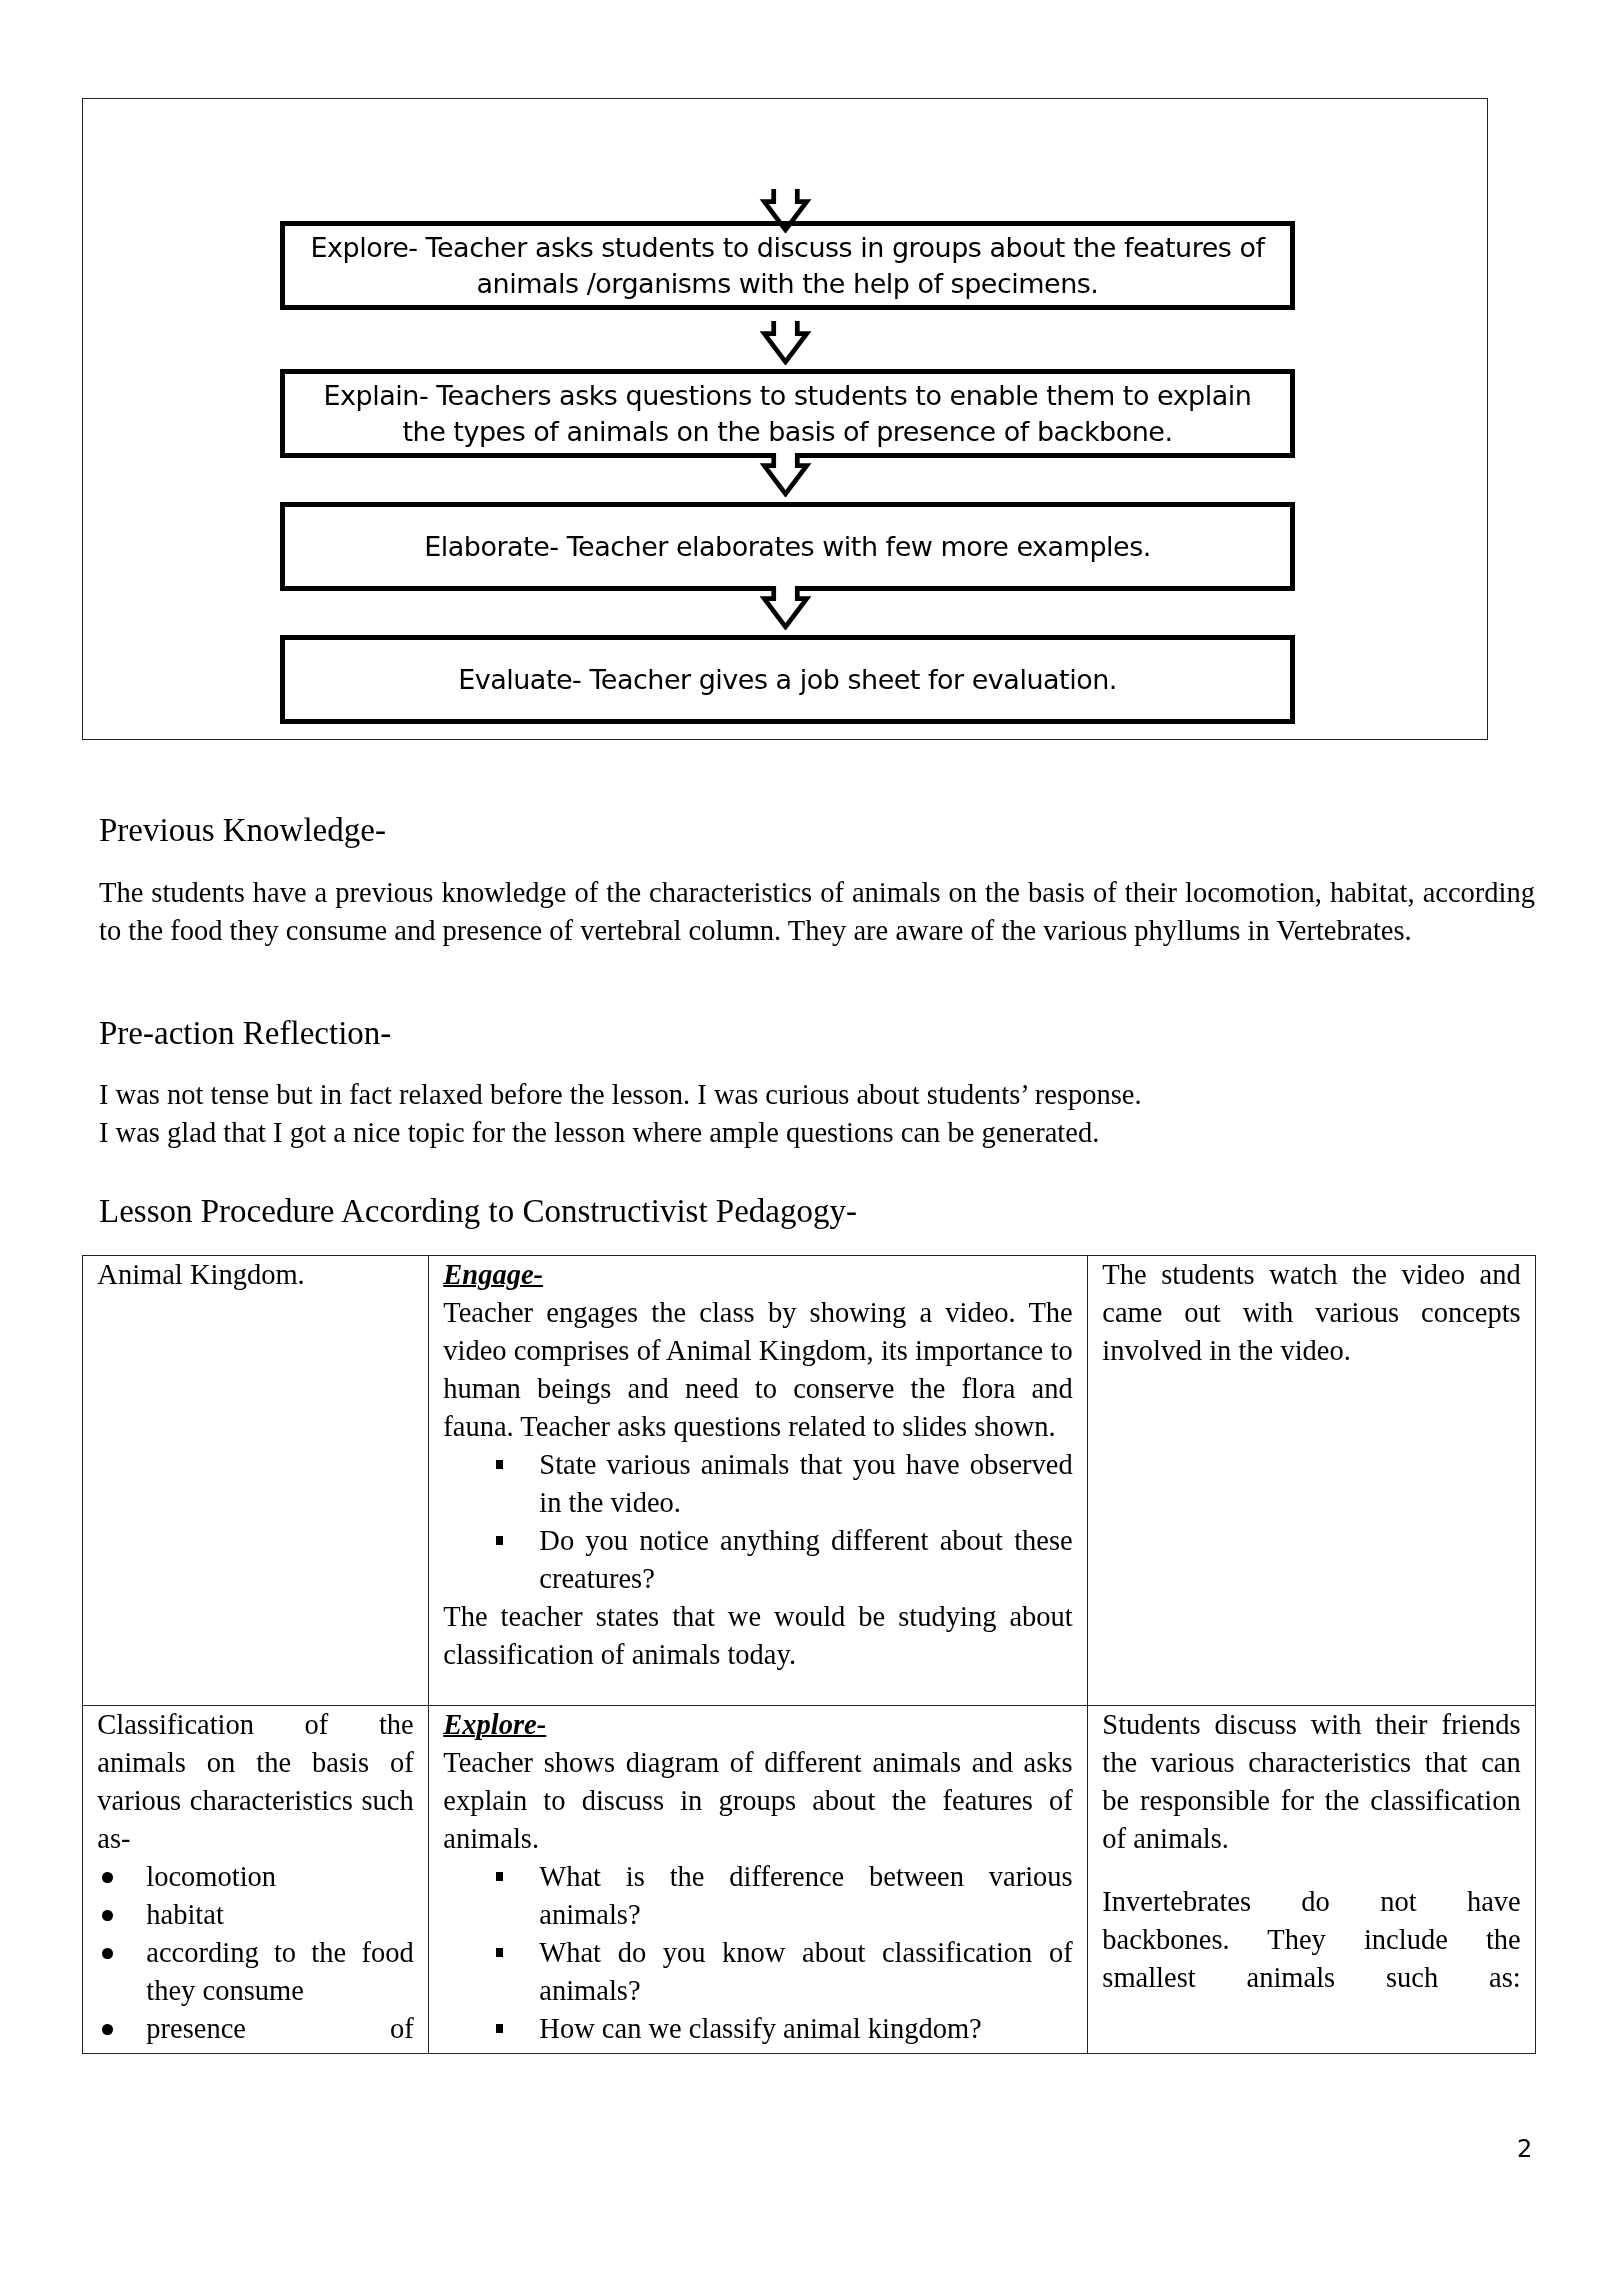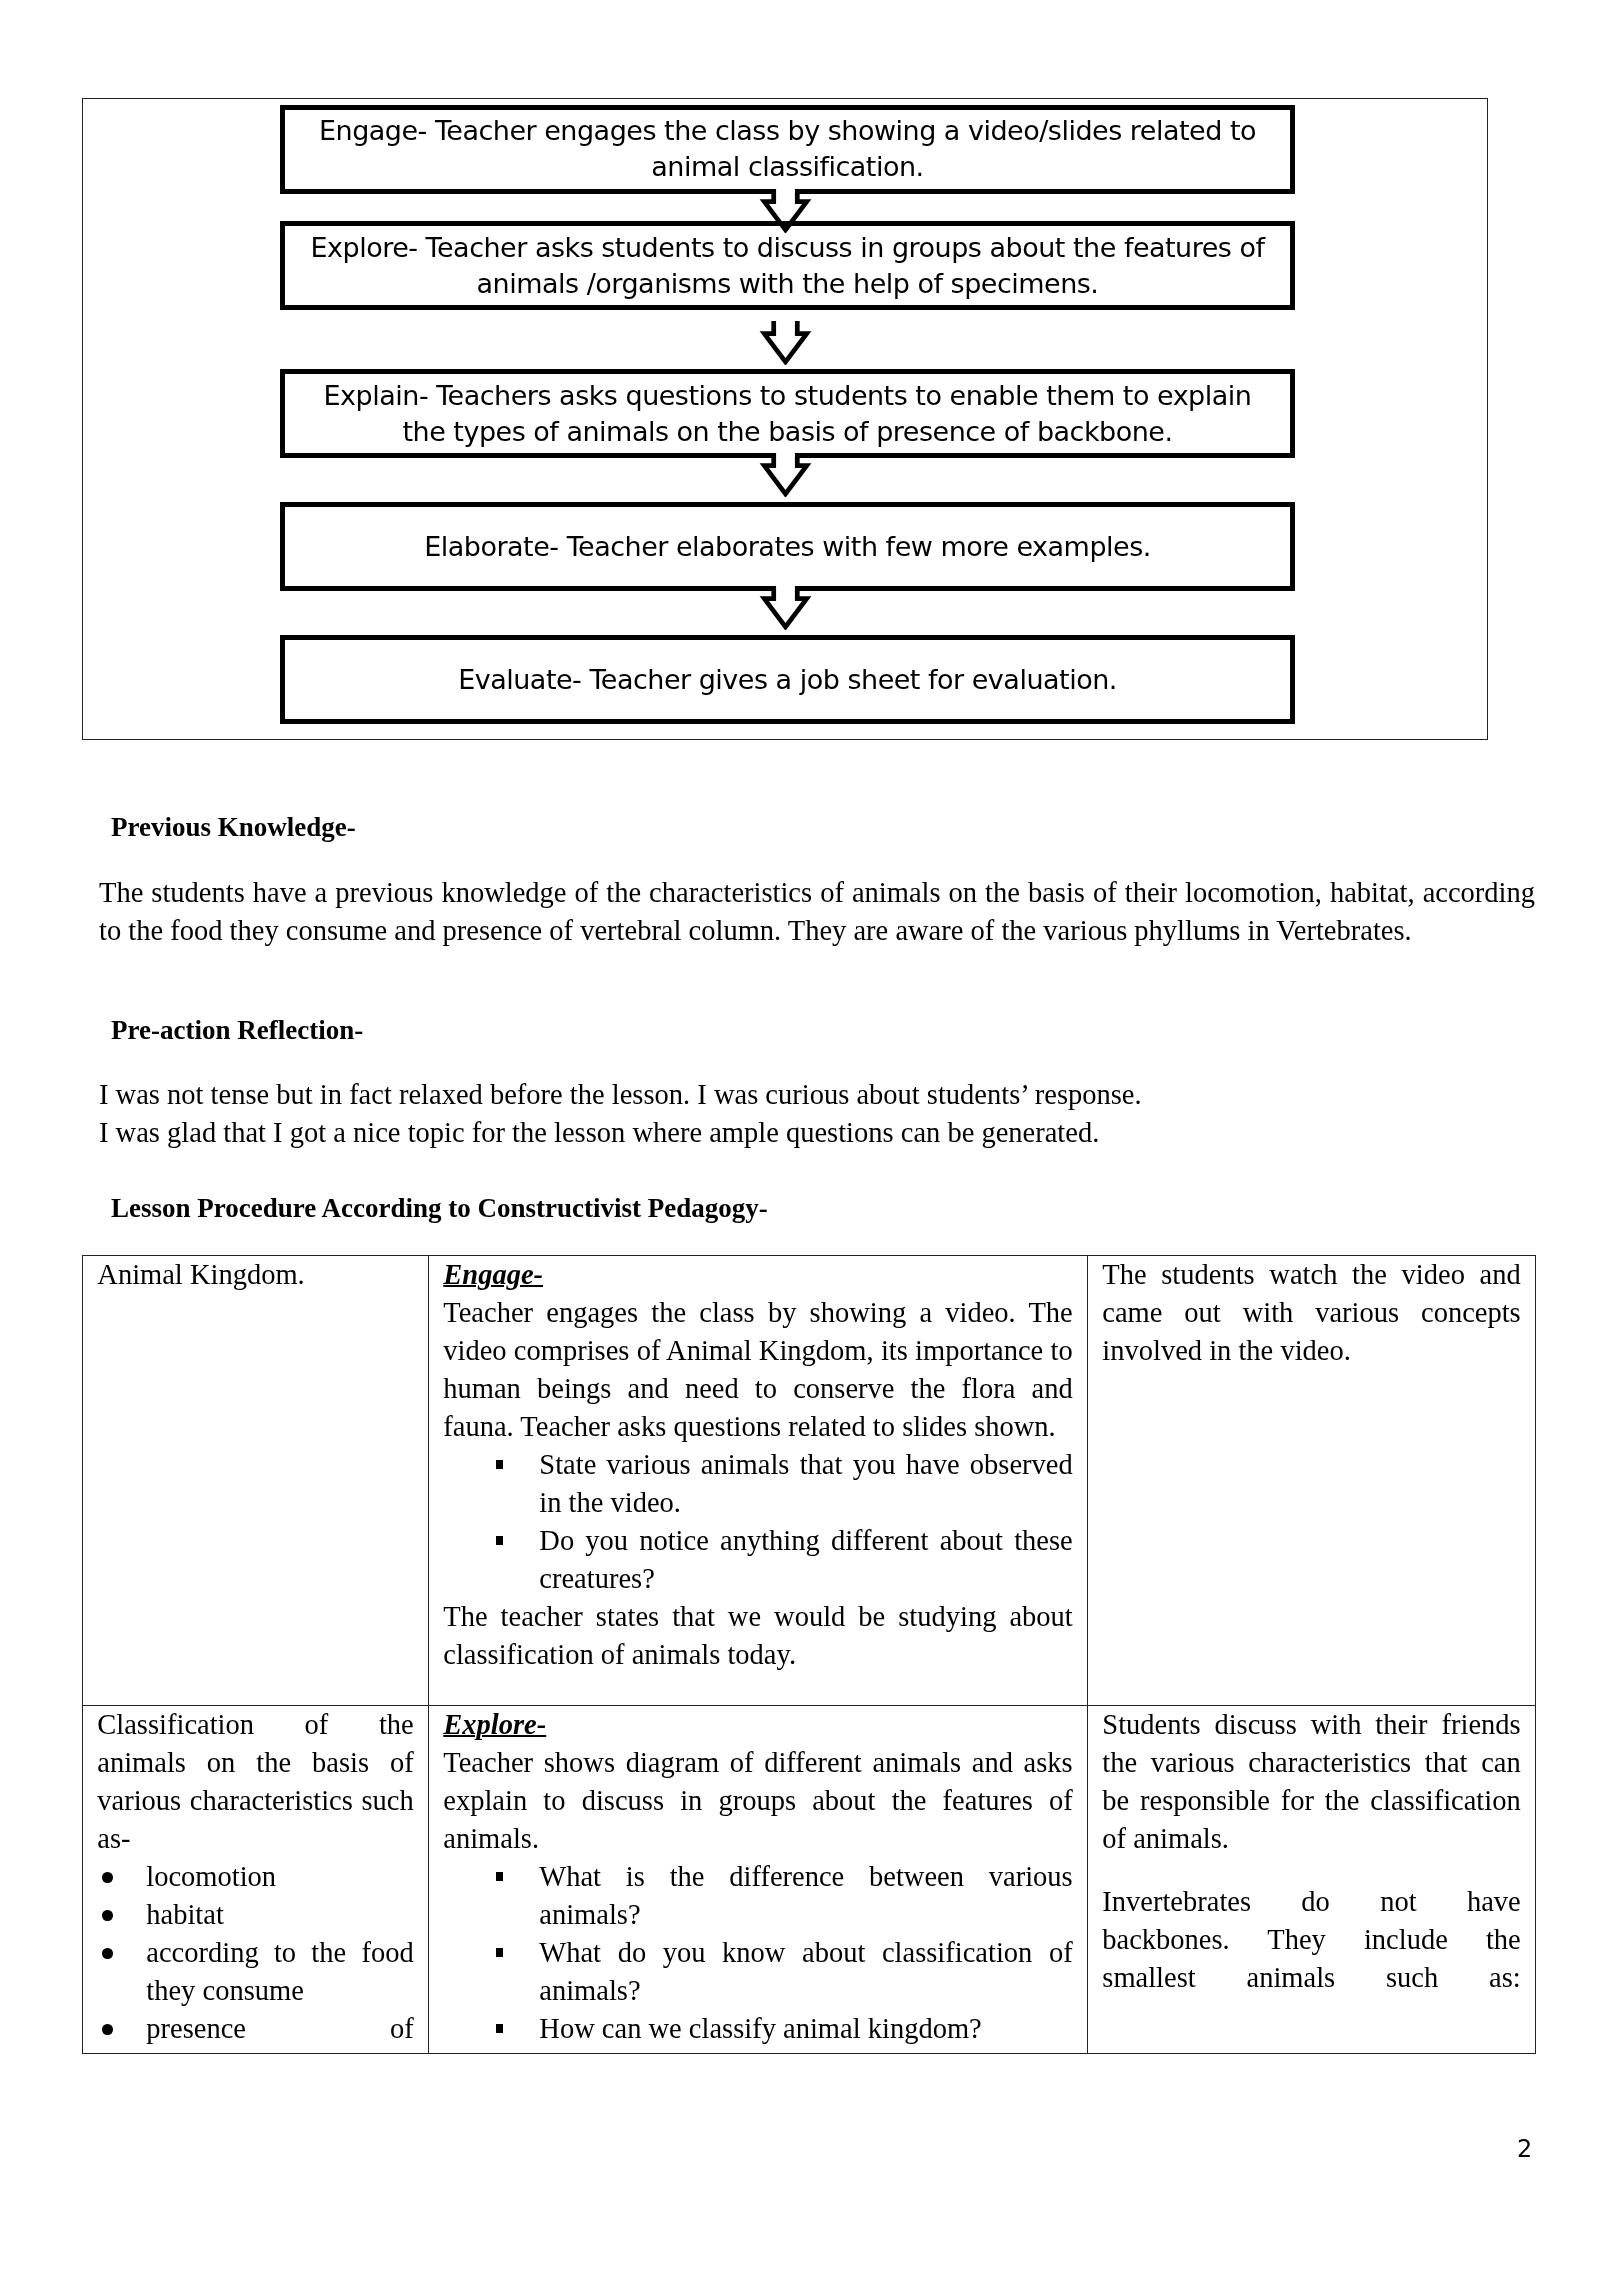--- a/index.html
+++ b/index.html
@@ -6,21 +6,21 @@
   body { width: 1623px; height: 2295px; position: relative; overflow: hidden; color: #000; }
   .serif { font-family: "Liberation Serif", "DejaVu Serif", serif; }
   .sans { font-family: "DejaVu Sans", "Liberation Sans", sans-serif; }
 
   
   #flow-frame { position: absolute; left: 82px; top: 98px; width: 1406px; height: 642px; border: 1.6px solid #222; box-sizing: border-box; }
   .flow-box { position: absolute; left: 197px; width: 1015px; height: 89px; border: 5.5px solid #000; box-sizing: border-box; display: flex; align-items: center; justify-content: center; text-align: center; font-size: 27px; line-height: 36px; padding: 0 16px; letter-spacing: -0.5px; }
   .flow-arrow { position: absolute; left: 667px; width: 71px; height: 44px; }
 
   
-  .heading { position: absolute; left: 111px; font-size: 27px; font-weight: bold; }
+  .heading { position: absolute; left: 99px; font-size: 33px; font-weight: normal; }
   .para { position: absolute; left: 99px; width: 1436px; font-size: 28.5px; line-height: 38px; text-align: justify; }
 
   
   #lesson-table { position: absolute; left: 82px; top: 1255px; width: 1453px; border-collapse: collapse; table-layout: fixed; font-size: 28.5px; line-height: 38px; }
   #lesson-table th, #lesson-table td { border: 1.6px solid #222; vertical-align: top; padding: 0 14.3px; }
   #lesson-table th { font-weight: bold; text-align: center; height: 65px; padding-top: 3.2px; }
   #lesson-table td { text-align: justify; }
   .row1 td { height: 449px; }
   .row2 td { height: 347px; }
   .phase-title { font-style: italic; font-weight: bold; text-decoration: underline; text-decoration-thickness: 2.4px; }
@@ -31,23 +31,20 @@
   ul.dot li { position: relative; text-align: justify; }
   ul.dot li::before { content: ""; position: absolute; left: -44px; top: 14.3px; width: 10.3px; height: 10.3px; border-radius: 50%; background: #000; }
   .gap { height: 25px; }
 
   #page-number { position: absolute; left: 1517px; top: 2135px; font-size: 24px; }
 </style>
 </head>
 <body>
 
 <div id="flow-frame">
-  <div class="flow-box sans" style="top:5.5px;">
-      <span>Engage- Teacher engages the class by showing a video/slides related to animal classification.</span>
-    </div>
   <svg class="flow-arrow" style="top:90px;" viewBox="0 0 90 56">
       <path d="M30 0 L30 16 L18 16 L45 52 L72 16 L60 16 L60 0" fill="#fff" stroke="#000" stroke-width="6" stroke-linejoin="miter"></path>
     </svg>
   <div class="flow-box sans" style="top:122px;">
       <span>Explore- Teacher asks students to discuss in groups about the features of animals /organisms with the help of specimens.</span>
     </div>
   <svg class="flow-arrow" style="top:222px;" viewBox="0 0 90 56">
       <path d="M30 0 L30 16 L18 16 L45 52 L72 16 L60 16 L60 0" fill="#fff" stroke="#000" stroke-width="6"></path>
     </svg>
   <div class="flow-box sans" style="top:270px;">

